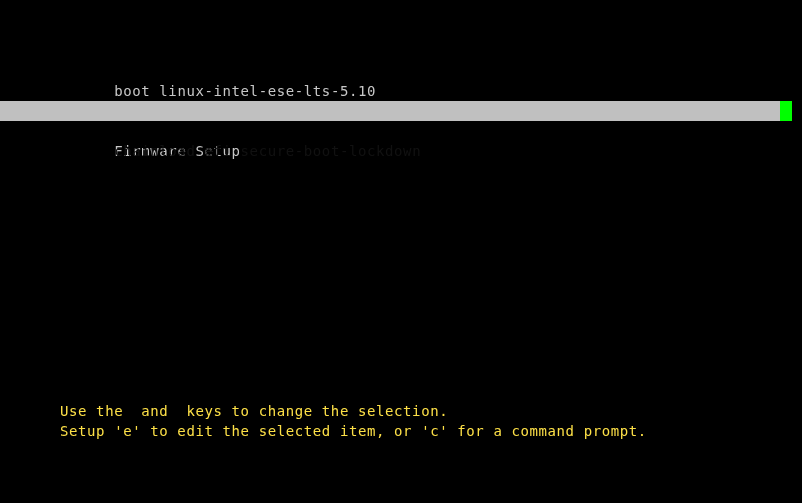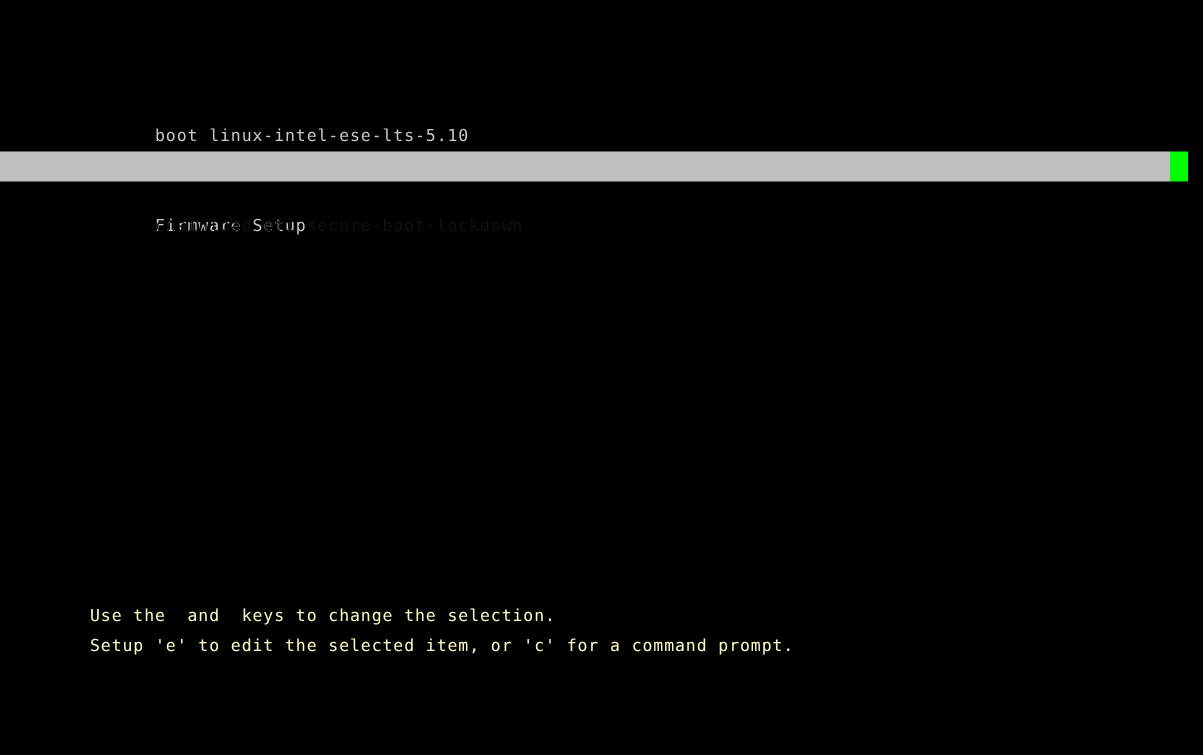--- a/index.html
+++ b/index.html
@@ -9,21 +9,21 @@
     background: #000000;
   }
 
   #screen {
     position: relative;
     width: 802px;
     height: 503px;
     background: #000000;
     overflow: hidden;
     font-family: "DejaVu Sans Mono", "Liberation Mono", monospace;
-    font-size: 11px;
+    font-size: 14px;
     line-height: 20px;
     letter-spacing: 0.6px;
     -webkit-font-smoothing: none;
   }
 
   
   #menu {
     position: absolute;
     top: 61px;
     left: 0;
@@ -78,21 +78,21 @@
     position: absolute;
     left: 0;
     top: 401px;
     width: 802px;
   }
 
   .help-line {
     height: 20px;
     line-height: 20px;
     margin-left: 60px;
-    color: #fef9c3;
+    color: #fde047;
     white-space: pre;
   }
 </style>
 </head>
 <body>
 
 <div id="screen">
 
   <div id="menu">
 

